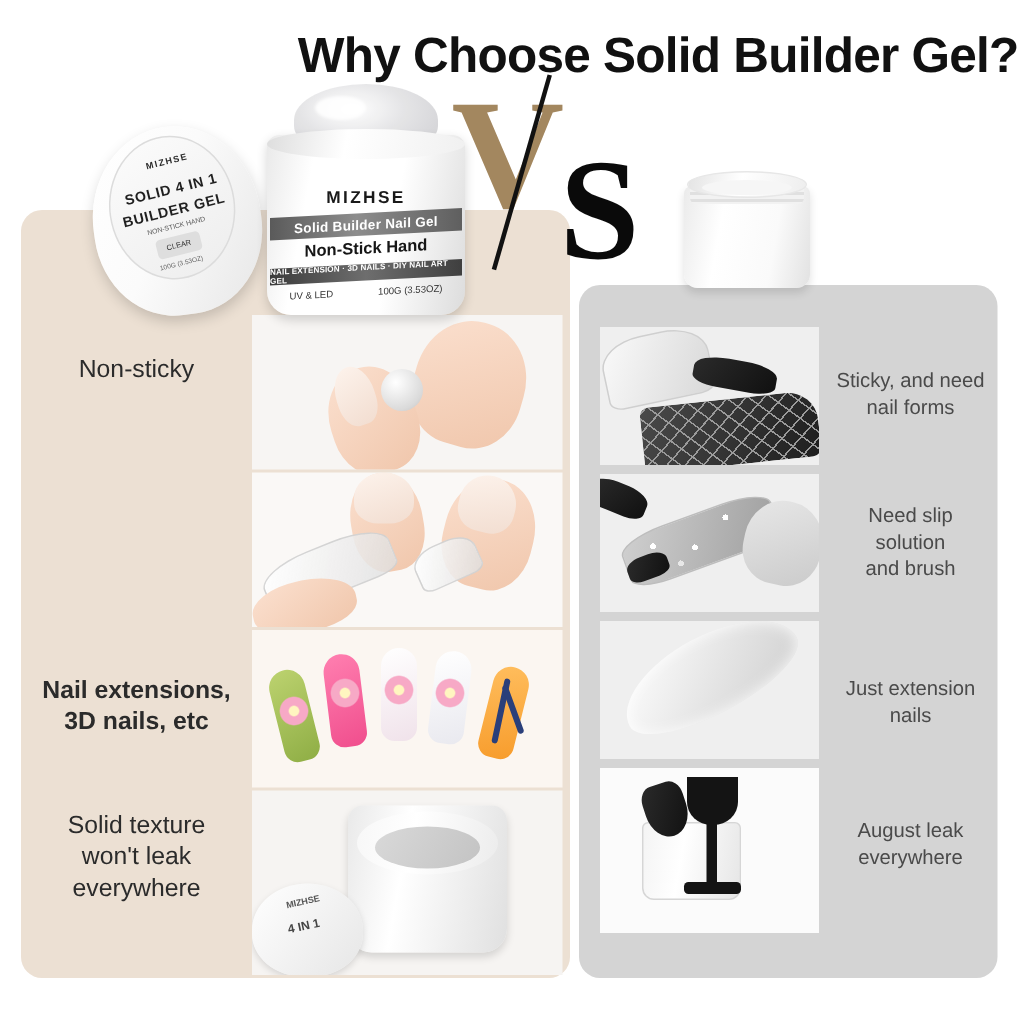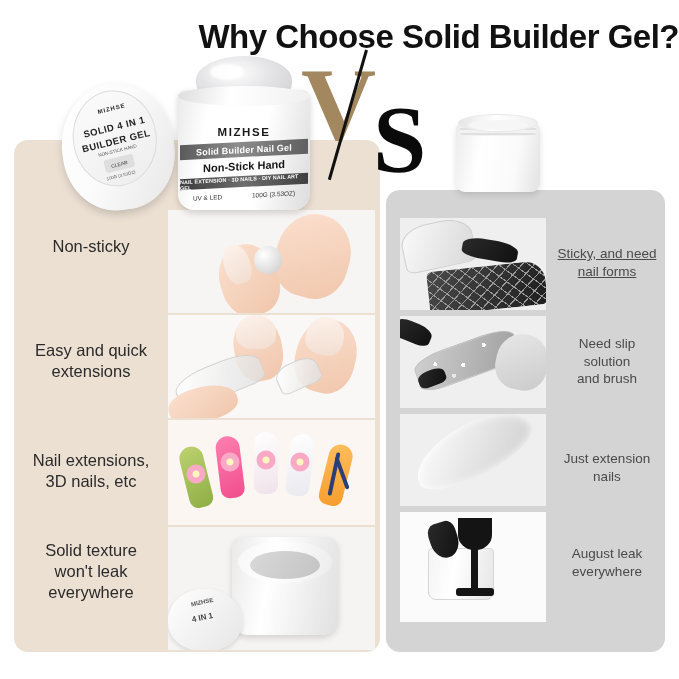--- a/index.html
+++ b/index.html
@@ -57,21 +57,21 @@
     position:absolute; left:548px; top:190px;
     width:118px; height:462px;
     z-index:6;
   }
   .r-label {
     position:absolute; left:0; width:118px;
     text-align:center;
     font-size:13.5px; line-height:1.3;
     color:#4a4a4a;
   }
-  .r1 { top:55px;text-decoration:underline; }
+  .r1 { top:55px; }
   .r2 { top:145px; }
   .r3 { top:260px; }
   .r4 { top:355px; }
 
   
   .photo-col-left {
     position:absolute; left:168px; top:210px;
     width:207px; height:440px;
     z-index:4;
   }
@@ -426,23 +426,21 @@
       <div class="gjar" style="left:28px; top:36px; width:66px; height:52px;"></div>
       <div class="gcup" style="left:58px; top:6px; width:34px; height:32px;"></div>
       <div class="gstem" style="left:71px; top:34px; width:7px; height:44px;"></div>
       <div class="gstem" style="left:56px; top:76px; width:38px; height:8px; border-radius:3px;"></div>
       <div class="gbrush" style="left:30px; top:10px; width:28px; height:36px; border-radius:30% 30% 50% 50%; transform:rotate(-18deg);"></div>
     </div>
   </div>
 
   <div class="left-labels">
     <div class="l-label l1" style="white-space:pre-line;">Non-sticky</div>
-    <div class="l-label l2" style="white-space:pre-line;">Easy and quick
-extensions</div>
-    <div class="l-label l3" style="white-space:pre-line;">Nail extensions,
+    <div class="l-label l3" style="white-space:pre-line;font-weight:bold;">Nail extensions,
 3D nails, etc</div>
     <div class="l-label l4" style="white-space:pre-line;">Solid texture
 won't leak
 everywhere</div>
   </div>
 
   <div class="right-labels">
     <div class="r-label r1" style="white-space:pre-line;">Sticky, and need
 nail forms</div>
     <div class="r-label r3" style="white-space:pre-line;">Just extension

